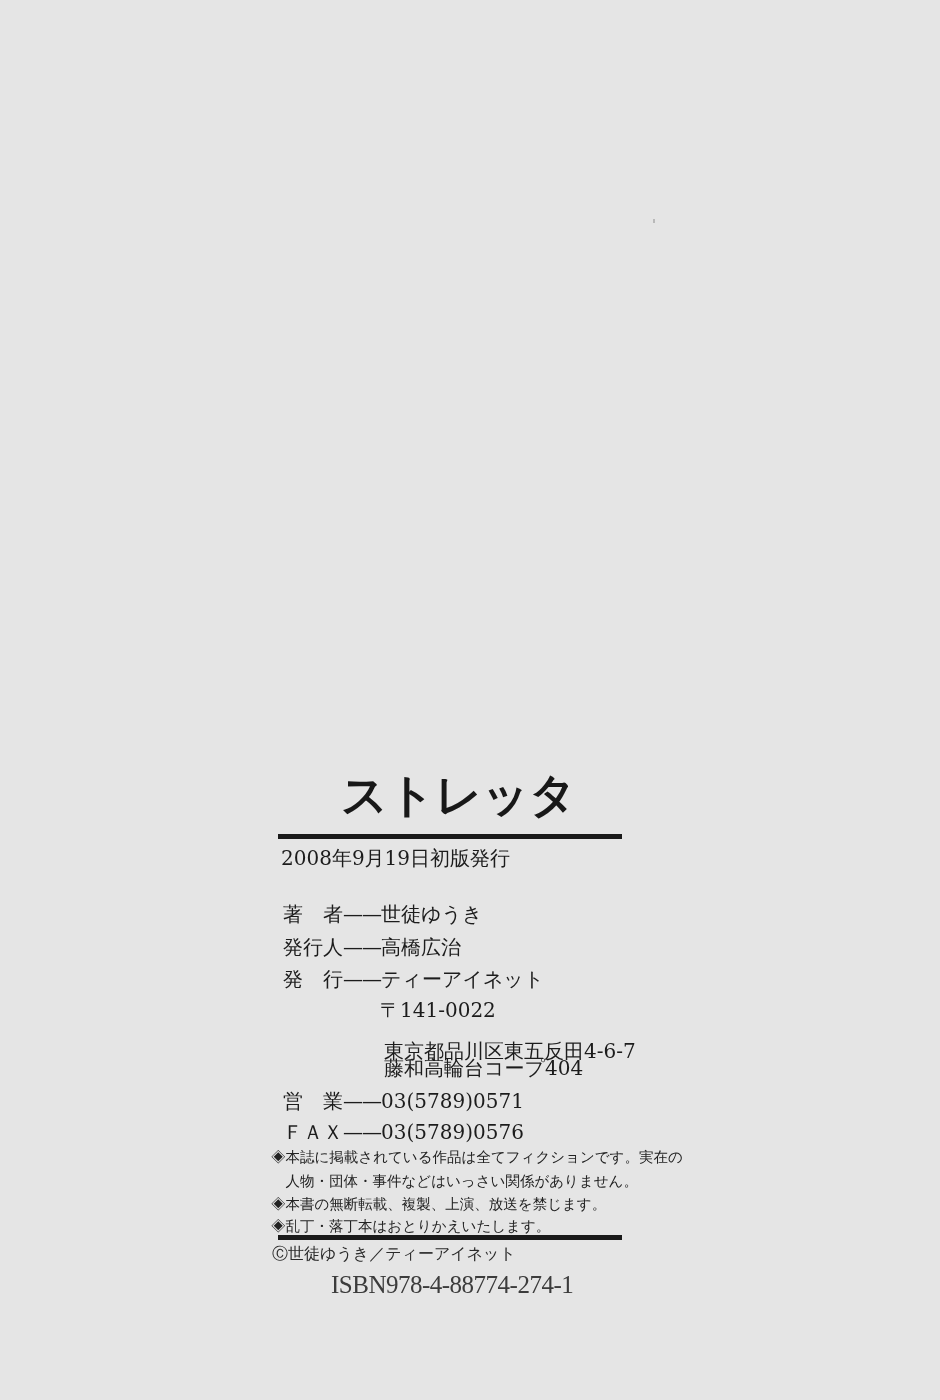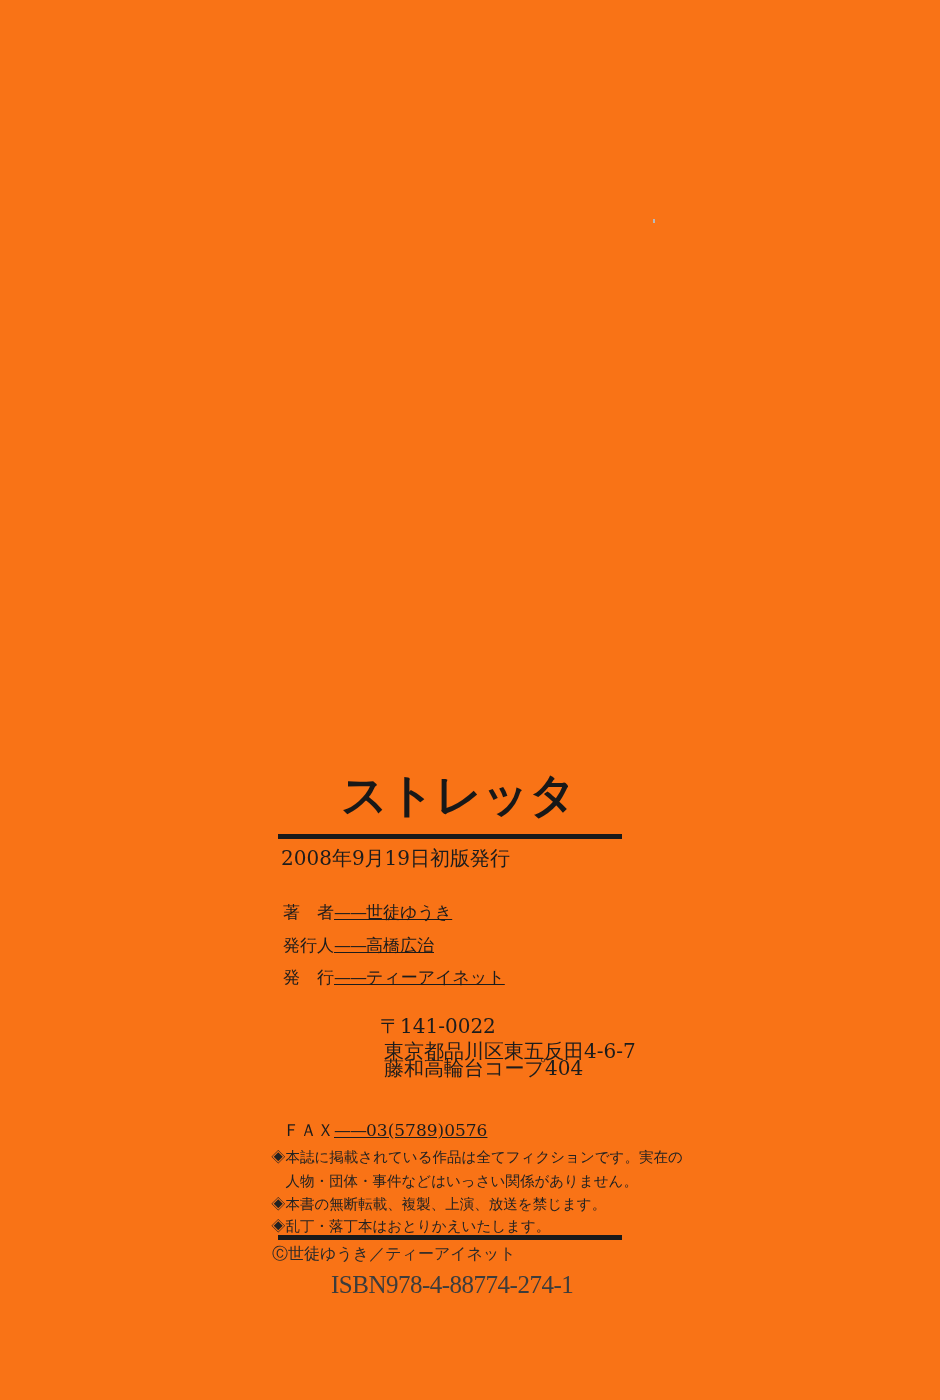--- a/index.html
+++ b/index.html
@@ -4,21 +4,21 @@
 <style>
   html, body {
     margin: 0;
     padding: 0;
     background: #ffffff;
   }
   .page {
     position: relative;
     width: 940px;
     height: 1400px;
-    background: #f97316;
+    background: #e5e5e5;
     overflow: hidden;
     color: #1c1c1c;
     font-family: "DejaVu Serif", "Liberation Serif", serif;
   }
   .abs { position: absolute; white-space: nowrap; }
 
   .artifact-dot {
     position: absolute;
     left: 653px; top: 219px;
     width: 2px; height: 4px;
@@ -44,32 +44,31 @@
   }
   .rule-top { top: 834px; }
   .rule-bottom { top: 1235px; }
 
   .edition-date {
     left: 281px; top: 845px;
     font-size: 20px;
   }
 
   .credit-row, .contact-row {
-    font-size: 17px;
-    text-decoration: underline;
+    font-size: 20px;
   }
   .credit-label, .contact-label { display: inline-block; }
   .credit-dash, .contact-dash { letter-spacing: -1px; }
 
   .row-author    { left: 283px; top: 901px; }
   .row-publisher { left: 283px; top: 934px; }
   .row-imprint   { left: 283px; top: 966px; }
 
   .addr { font-size: 20px; }
-  .addr-postal { left: 380px; top: 997px; margin-top: 16px; }
+  .addr-postal { left: 380px; top: 997px; }
   .addr-line1  { left: 384px; top: 1038px; }
   .addr-line2  { left: 384px; top: 1055px; text-align: center; }
 
   .row-sales { left: 283px; top: 1088px; }
   .row-fax   { left: 283px; top: 1119px; }
 
   .notice {
     font-size: 14.5px;
     letter-spacing: 0px;
     color: #222222;
@@ -119,20 +118,23 @@
   </div>
 
   <div class="abs credit-row row-imprint">
     <span class="credit-label">発　行</span><span class="credit-dash">——</span><span class="credit-value">ティーアイネット</span>
   </div>
 
   <div class="abs addr addr-postal">〒141-0022</div>
   <div class="abs addr addr-line1">東京都品川区東五反田4-6-7</div>
   <div class="abs addr addr-line2">藤和高輪台コープ404</div>
 
+  <div class="abs contact-row row-sales">
+    <span class="contact-label">営　業</span><span class="contact-dash">——</span><span class="contact-value">03(5789)0571</span>
+  </div>
 
   <div class="abs contact-row row-fax">
     <span class="contact-label">ＦＡＸ</span><span class="contact-dash">——</span><span class="contact-value">03(5789)0576</span>
   </div>
 
   <div class="abs notice notice-0">◈本誌に掲載されている作品は全てフィクションです。実在の</div>
   <div class="abs notice notice-1">　人物・団体・事件などはいっさい関係がありません。</div>
   <div class="abs notice notice-2">◈本書の無断転載、複製、上演、放送を禁じます。</div>
   <div class="abs notice notice-3">◈乱丁・落丁本はおとりかえいたします。</div>
 

